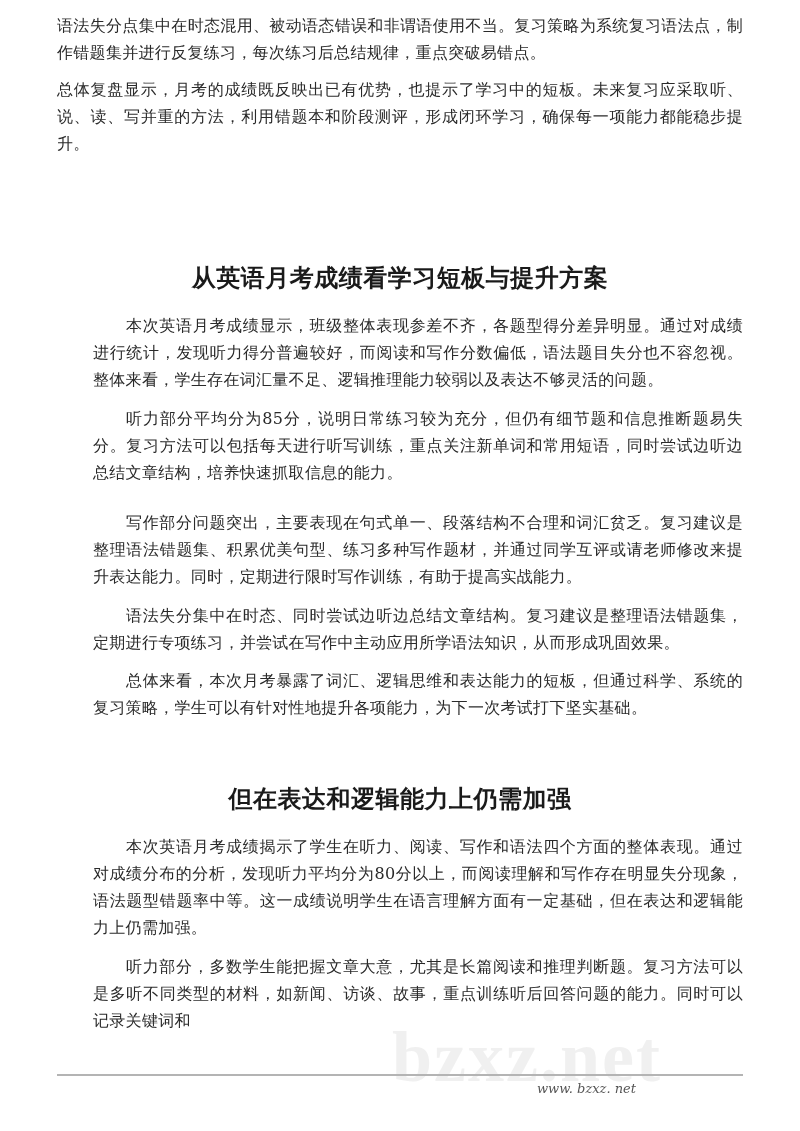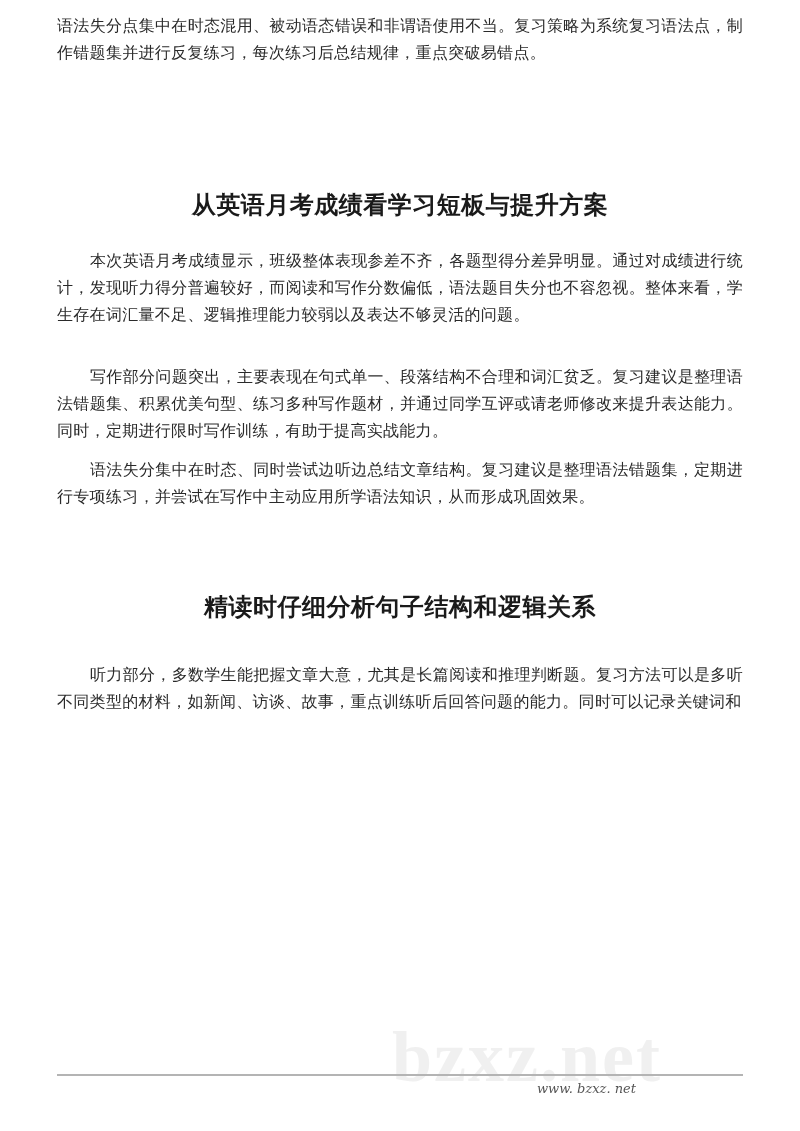--- a/index.html
+++ b/index.html
@@ -8,24 +8,24 @@
       font-family: "DejaVu Serif", "Liberation Serif", serif;
       color: #2a2a2a;
     }
     .page { position: absolute; left: 0; top: 0; width: 696px; height: 1131px; }
     .content { position: absolute; left: 57px; top: 8px; width: 686px; }
     p.para {
       margin: 0; font-size: 16px; line-height: 27px;
       text-align: justify; text-justify: inter-character;
       letter-spacing: 0.3px;
     }
-    p.indent { text-indent: 33px; }
+    p.indent { text-indent: 33px; margin-left: 36px; }
     .gap { height: 10px; }
     h1.title {
-      margin: 8px; font-family: "DejaVu Sans", "Liberation Sans", sans-serif;
+      margin: 0; font-family: "DejaVu Sans", "Liberation Sans", sans-serif;
       font-weight: bold; font-size: 24px; line-height: 30px;
       text-align: center; color: #1a1a1a; letter-spacing: 0.5px;
     }
     .watermark {
       position: absolute; left: 392px; top: 1017px;
       font-family: Liberation Serif, serif;
       font-weight: bold; font-size: 72px; line-height: 80px;
       color: rgba(200,200,200,0.28); letter-spacing: 2px;
       pointer-events: none; white-space: nowrap;
     }
@@ -41,38 +41,42 @@
   </style>
 </head>
 <body>
 
 <div class="page">
   <div class="content">
 
     <div style="height:4px"></div>
     <p class="para">语法失分点集中在时态混用、被动语态错误和非谓语使用不当。复习策略为系统复习语法点，制作错题集并进行反复练习，每次练习后总结规律，重点突破易错点。</p>
     <div class="gap"></div>
+    <p class="para">总体复盘显示，月考的成绩既反映出已有优势，也提示了学习中的短板。未来复习应采取听、说、读、写并重的方法，利用错题本和阶段测评，形成闭环学习，确保每一项能力都能稳步提升。</p>
 
     <div style="height:106px"></div>
     <h1 class="title">从英语月考成绩看学习短板与提升方案</h1>
     <div style="height:19px"></div>
 
     <p class="para indent">本次英语月考成绩显示，班级整体表现参差不齐，各题型得分差异明显。通过对成绩进行统计，发现听力得分普遍较好，而阅读和写作分数偏低，语法题目失分也不容忽视。整体来看，学生存在词汇量不足、逻辑推理能力较弱以及表达不够灵活的问题。</p>
     <div class="gap" style="height:12px"></div>
+    <p class="para indent">听力部分平均分为85分，说明日常练习较为充分，但仍有细节题和信息推断题易失分。复习方法可以包括每天进行听写训练，重点关注新单词和常用短语，同时尝试边听边总结文章结构，培养快速抓取信息的能力。</p>
     <div class="gap" style="height:12px"></div>
     <div class="gap" style="height:11px"></div>
     <p class="para indent">写作部分问题突出，主要表现在句式单一、段落结构不合理和词汇贫乏。复习建议是整理语法错题集、积累优美句型、练习多种写作题材，并通过同学互评或请老师修改来提升表达能力。同时，定期进行限时写作训练，有助于提高实战能力。</p>
     <div class="gap" style="height:12px"></div>
     <p class="para indent">语法失分集中在时态、同时尝试边听边总结文章结构。复习建议是整理语法错题集，定期进行专项练习，并尝试在写作中主动应用所学语法知识，从而形成巩固效果。</p>
     <div class="gap" style="height:11px"></div>
+    <p class="para indent">总体来看，本次月考暴露了词汇、逻辑思维和表达能力的短板，但通过科学、系统的复习策略，学生可以有针对性地提升各项能力，为下一次考试打下坚实基础。</p>
 
     <div style="height:63px"></div>
-    <h1 class="title">精读时仔细分析句子结构和逻辑关系</h1>
+    <h1 class="title">但在表达和逻辑能力上仍需加强</h1>
     <div style="height:19px"></div>
 
+    <p class="para indent">本次英语月考成绩揭示了学生在听力、阅读、写作和语法四个方面的整体表现。通过对成绩分布的分析，发现听力平均分为80分以上，而阅读理解和写作存在明显失分现象，语法题型错题率中等。这一成绩说明学生在语言理解方面有一定基础，但在表达和逻辑能力上仍需加强。</p>
     <div class="gap" style="height:12px"></div>
     <p class="para indent">听力部分，多数学生能把握文章大意，尤其是长篇阅读和推理判断题。复习方法可以是多听不同类型的材料，如新闻、访谈、故事，重点训练听后回答问题的能力。同时可以记录关键词和</p>
   </div>
 
   <div class="watermark">bzxz.net</div>
 
   <div class="footer-rule"></div>
   <div class="footer-url">www. bzxz. net</div>
 </div>
 

